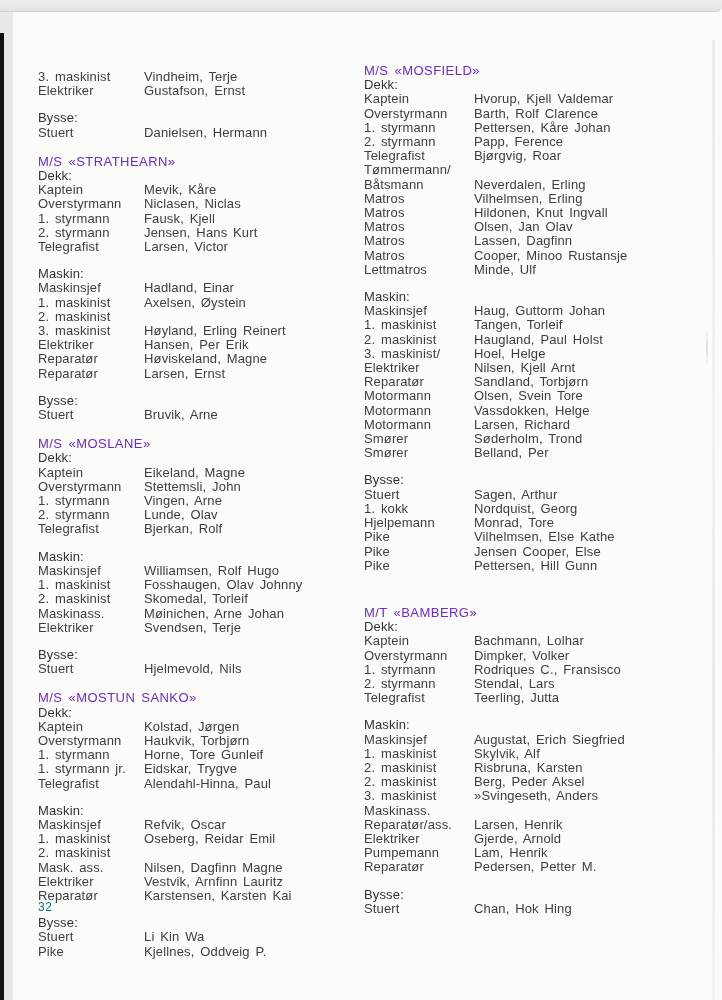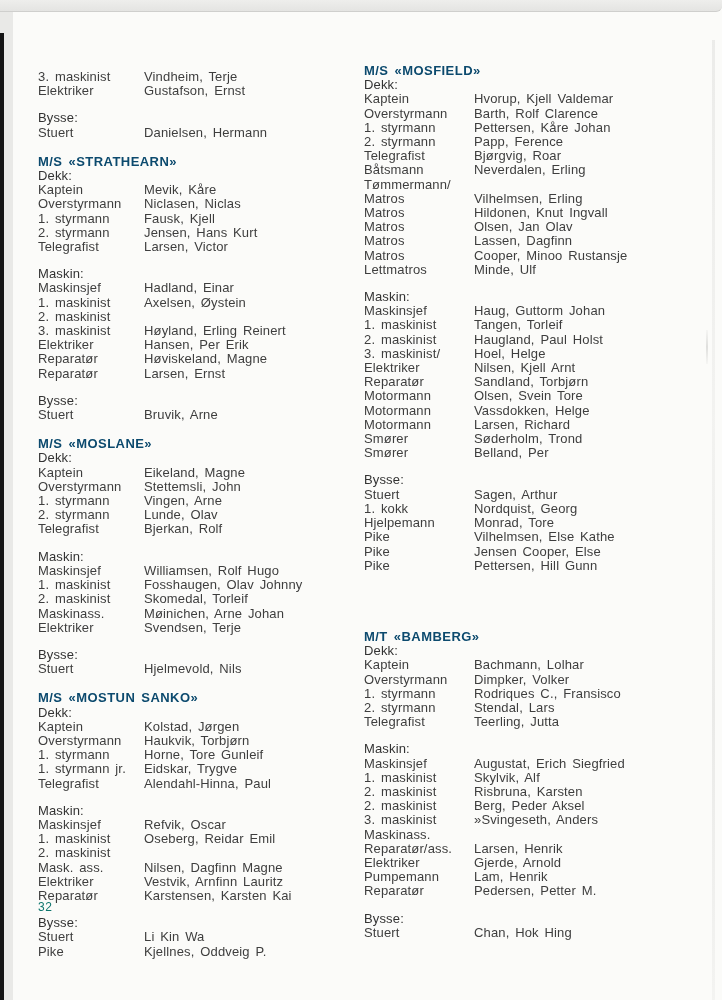--- a/index.html
+++ b/index.html
@@ -43,24 +43,24 @@
     font-size:13px;
     line-height:14.2px;
     letter-spacing:.15px;
     word-spacing:2px;
   }
   .col-left  { left:38px;  top:70px; width:322px; }
   .col-right { left:364px; top:64px; width:348px; }
 
   .segment { margin-top:15px; }
   .segment:first-child { margin-top:0; }
-  .col-right .segment:nth-child(2) { margin-top:57px; }
+  .col-right .segment:nth-child(2) { margin-top:33px; }
 
   .ship-title {
-    font-weight:bold; color:#0c4a6e; letter-spacing:.45px;
+    font-weight:normal; color:#6d28d9; letter-spacing:.45px;
   }
   .group { margin-top:13px; }
   .segment > .group:first-child,
   .ship-title + .group { margin-top:0; }
   .group-header { font-weight:normal; color:#333333; }
 
   .row { display:flex; }
   .role { flex:0 0 106px; }
   .col-right .role { flex-basis:110px; }
   .name { flex:1; }
@@ -301,28 +301,28 @@
         </div>
         <div class="row">
           <span class="role">2. styrmann</span>
           <span class="name">Papp, Ference</span>
         </div>
         <div class="row">
           <span class="role">Telegrafist</span>
           <span class="name">Bjørgvig, Roar</span>
         </div>
         <div class="row">
+          <span class="role">Tømmermann/</span>
+          <span class="name">&nbsp;</span>
+        </div>
+        <div class="row">
           <span class="role">Båtsmann</span>
           <span class="name">Neverdalen, Erling</span>
         </div>
         <div class="row">
-          <span class="role">Tømmermann/</span>
-          <span class="name">&nbsp;</span>
-        </div>
-        <div class="row">
           <span class="role">Matros</span>
           <span class="name">Vilhelmsen, Erling</span>
         </div>
         <div class="row">
           <span class="role">Matros</span>
           <span class="name">Hildonen, Knut Ingvall</span>
         </div>
         <div class="row">
           <span class="role">Matros</span>
           <span class="name">Olsen, Jan Olav</span>

